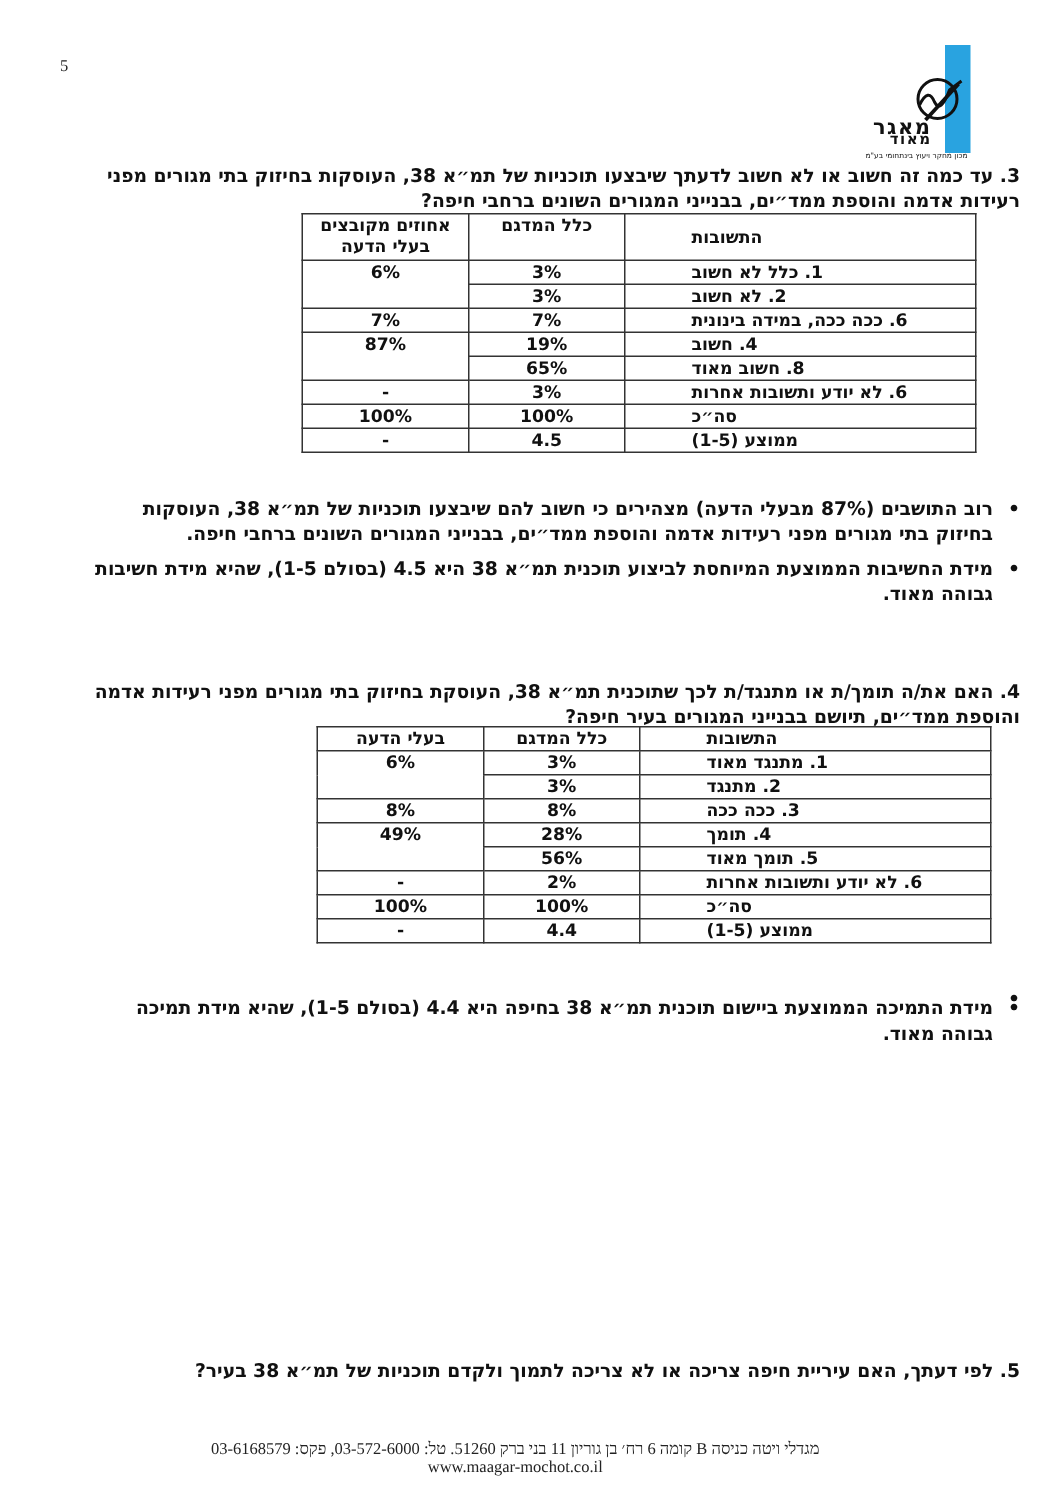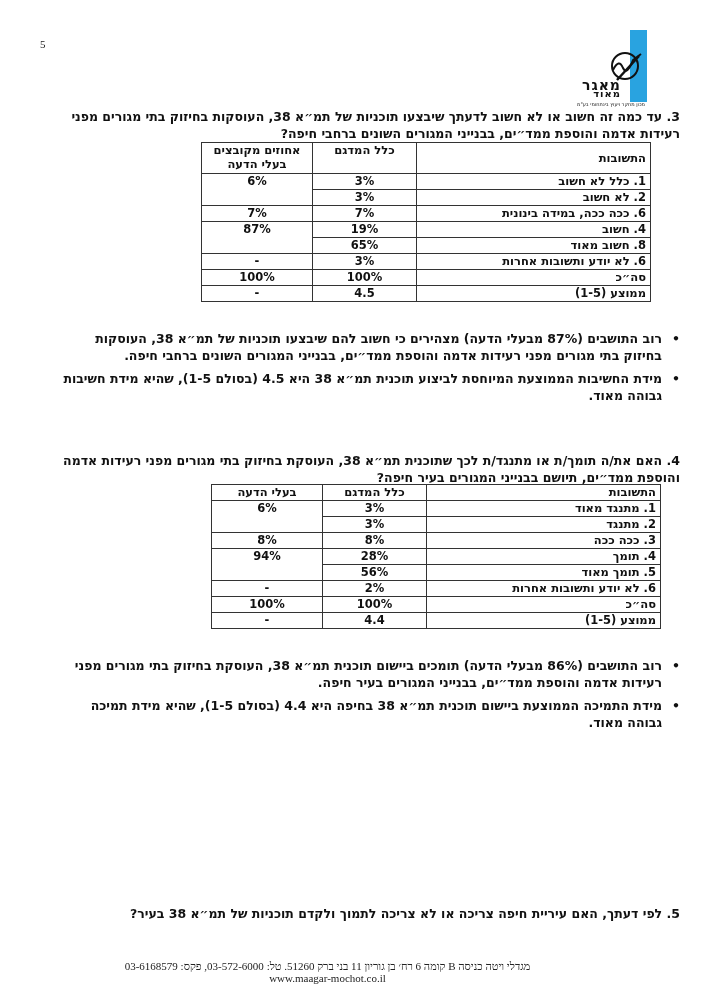--- a/index.html
+++ b/index.html
@@ -24,32 +24,32 @@
       position: absolute; left: 60px; width: 620px; direction: rtl; text-align: right;
       font-weight: bold; font-size: 12.5px; line-height: 17px;
     }
     table.data {
       position: absolute; direction: rtl; border-collapse: collapse;
       font-size: 11.5px; font-weight: bold;
     }
     table.data td {
       border: 1px solid #333; padding: 0 4px; height: 15px; line-height: 15px;
     }
-    table.data td.c-ans { width: 185px; text-align: right; padding-left: 44px; }
+    table.data td.c-ans { width: 185px; text-align: left; padding-left: 44px; }
     table.data td.c-all { width: 95px; text-align: center; }
     table.data td.c-aw { width: 102px; text-align: center; vertical-align: top; }
     table.data tr.hdr td { vertical-align: top; }
     ul.bullets {
       position: absolute; left: 60px; width: 620px; direction: rtl; text-align: right;
       margin: 0; padding: 0 30px 0 0; list-style: none; font-weight: bold; font-size: 12.5px; line-height: 17px;
     }
     ul.bullets li { position: relative; margin-bottom: 6px; padding-right: 18px; }
     ul.bullets li .dot { position: absolute; right: 0; top: 0; }
     .footer {
-      position: absolute; left: 0; width: 655px; text-align: center;
+      position: absolute; left: 16px; width: 655px; text-align: center;
       font-family: "Liberation Serif", serif; font-size: 11px; color: #222;
     }
     .footer .addr { direction: rtl; }
   </style>
 </head>
 <body>
 
 <div class="page-number">5</div>
 
 <div class="logo">
@@ -138,21 +138,21 @@
     <td class="c-all">3%</td>
   </tr>
   <tr>
     <td class="c-ans">3. ככה ככה</td>
     <td class="c-all">8%</td>
     <td class="c-aw">8%</td>
   </tr>
   <tr>
     <td class="c-ans">4. תומך</td>
     <td class="c-all">28%</td>
-    <td class="c-aw" rowspan="2">94%</td>
+    <td class="c-aw" rowspan="2">49%</td>
   </tr>
   <tr>
     <td class="c-ans">5. תומך מאוד</td>
     <td class="c-all">56%</td>
   </tr>
   <tr>
     <td class="c-ans">6. לא יודע ותשובות אחרות</td>
     <td class="c-all">2%</td>
     <td class="c-aw">-</td>
   </tr>
@@ -163,21 +163,21 @@
   </tr>
   <tr>
     <td class="c-ans">ממוצע (1-5)</td>
     <td class="c-all">4.4</td>
     <td class="c-aw">-</td>
   </tr>
 </tbody>
   </table>
 
 <ul class="bullets" style="top:657px;">
-  <li><span class="dot">•</span><span>רוב התושבים (86% מבעלי הדעה) תומכים ביישום תוכנית תמ״א 38, העוסקת בחיזוק בתי מגורים מפני רעידות אדמה והוספת ממד״ים, בבנייני המגורים בעיר חיפה.</span></li>
+  <li><span class="dot">•</span></li>
   <li><span class="dot">•</span><span>מידת התמיכה הממוצעת ביישום תוכנית תמ״א 38 בחיפה היא 4.4 (בסולם 1-5), שהיא מידת תמיכה גבוהה מאוד.</span></li>
 </ul>
 
 <div class="question" style="top:905px;">5. לפי דעתך, האם עיריית חיפה צריכה או לא צריכה לתמוך ולקדם תוכניות של תמ״א 38 בעיר?</div>
 
 <div class="footer" style="top:960px;">
   <div class="addr">מגדלי ויטה כניסה B קומה 6 רח׳ בן גוריון 11 בני ברק 51260. טל: 03-572-6000, פקס: 03-6168579</div>
   <div>www.maagar-mochot.co.il</div>
 </div>
 

